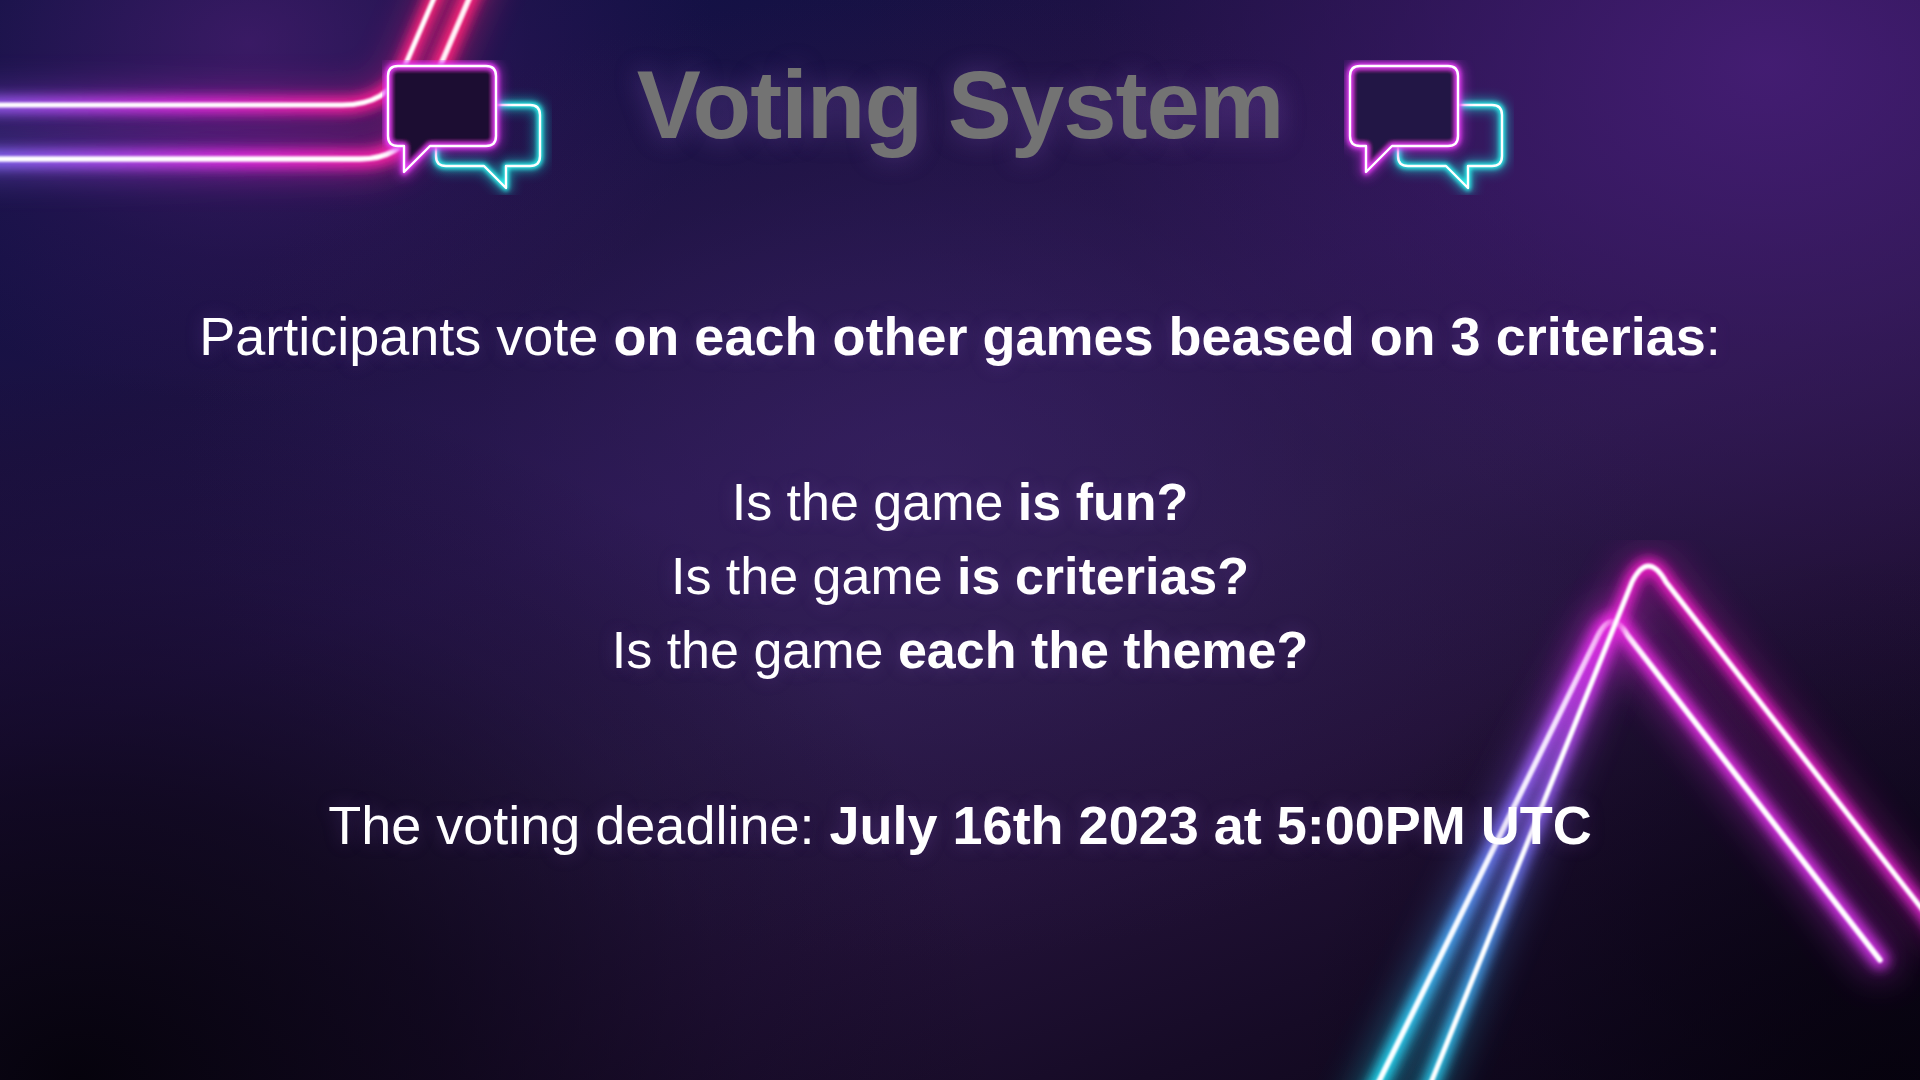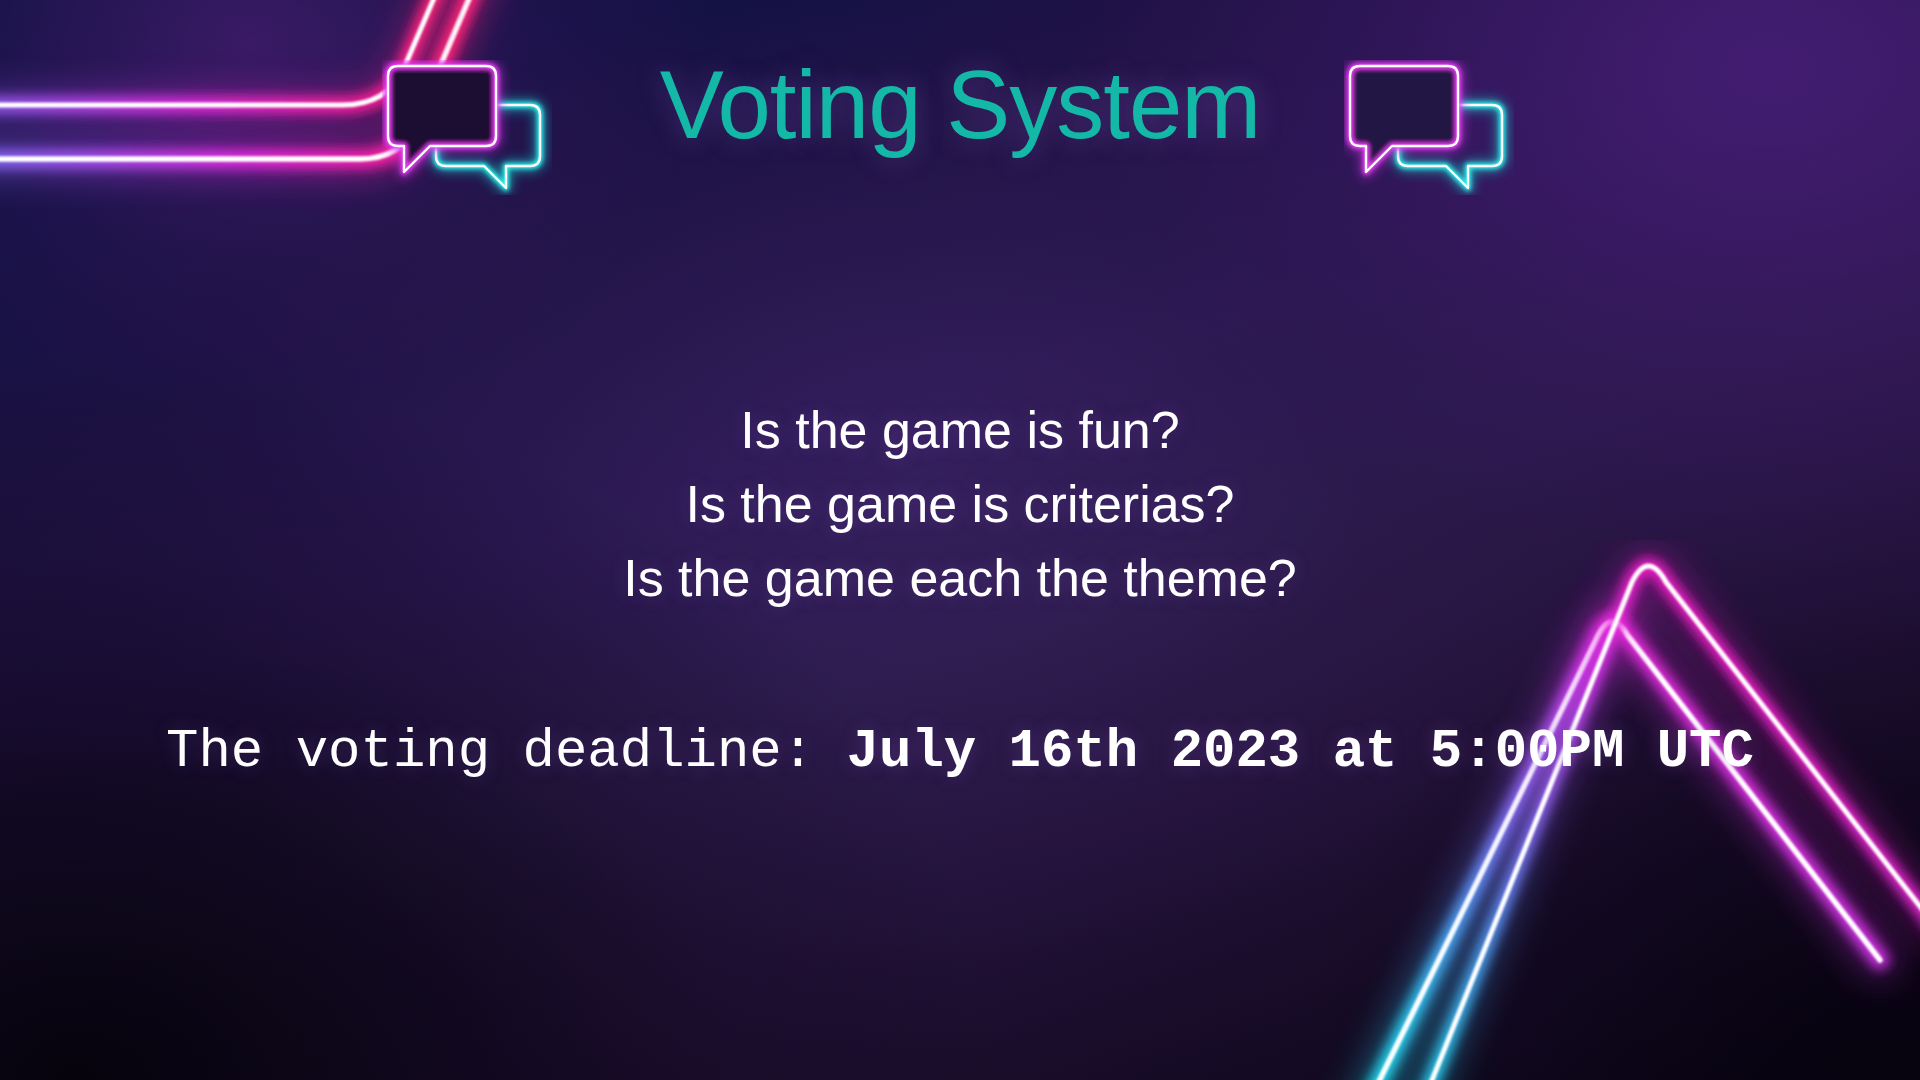--- a/index.html
+++ b/index.html
@@ -91,23 +91,23 @@
   .title-row {
     position: absolute;
     left: 0;
     top: 52px;
     width: 1920px;
     text-align: center;
   }
   .title {
     display: inline-block;
     font-size: 96px;
-    font-weight: 400;
+    font-weight: 700;
     letter-spacing: -1px;
-    color: #14b8a6;
+    color: #737373;
     line-height: 1.1;
     text-shadow: 0 0 26px rgba(160,110,220,0.35);
   }
 
   .body-block {
     position: absolute;
     left: 100px;
     top: 300px;
     width: 1720px;
     text-align: center;
@@ -127,29 +127,28 @@
     margin: 94px 0 0 0;
     padding: 0;
     list-style: none;
   }
   .criteria-item {
     font-size: 52px;
     font-weight: 400;
     line-height: 1.42;
     text-shadow: 0 0 18px rgba(140,90,200,0.30);
   }
-  .criteria-item b { font-weight: 400; }
+  .criteria-item b { font-weight: 700; }
 
   .deadline {
     margin: 102px 0 0 0;
     font-size: 54px;
     font-weight: 400;
     line-height: 1.3;
     text-shadow: 0 0 18px rgba(140,90,200,0.30);
-    font-family: Liberation Mono, monospace;
   }
   .deadline b { font-weight: 700; }
 </style>
 </head>
 <body>
 
 <div id="slide">
 
   <div class="bg-layer bg-base"></div>
   <div class="bg-layer bg-glow-tr"></div>
@@ -288,20 +287,21 @@
   </svg>
 
   <div class="content">
 
     <div class="title-row">
       <span class="title">Voting System</span>
     </div>
 
     <div class="body-block">
 
+      <p class="para"><span>Participants vote </span><b>on each other games beased on 3 criterias</b><span>:</span></p>
 
       <ul class="criteria-list">
         <li class="criteria-item"><span>Is the game </span><b>is fun?</b></li>
         <li class="criteria-item"><span>Is the game </span><b>is criterias?</b></li>
         <li class="criteria-item"><span>Is the game </span><b>each the theme?</b></li>
       </ul>
 
       <p class="deadline"><span>The voting deadline: </span><b>July 16th 2023 at 5:00PM UTC</b></p>
 
     </div>

